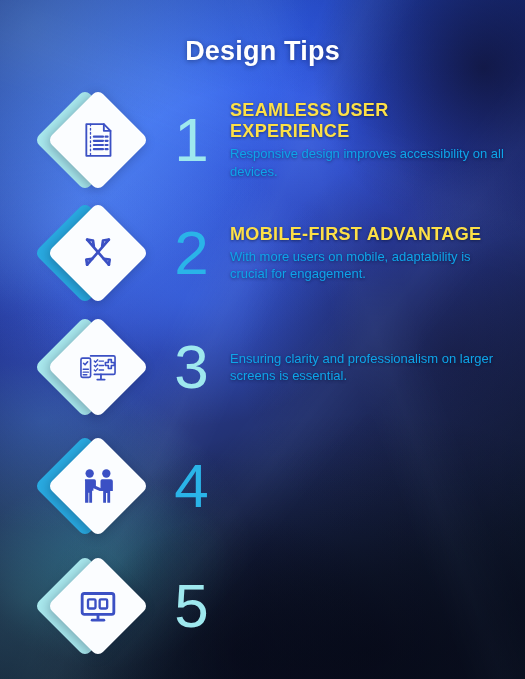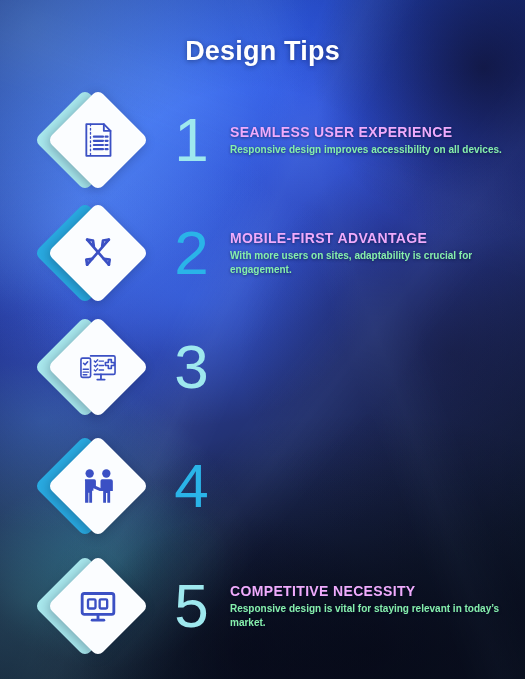--- a/index.html
+++ b/index.html
@@ -152,31 +152,31 @@
     letter-spacing: -1px;
   }
 
   
   .tip-text {
     flex: 1 1 auto;
     margin-left: 10px;
     padding-right: 16px;
   }
   .tip-heading {
-    color: #f0abfc;
-    font-size: 14px;
+    color: #fde047;
+    font-size: 18px;
     font-weight: bold;
     letter-spacing: 0.35px;
     margin-bottom: 3px;
     text-shadow: 0 1px 3px rgba(5,14,44,0.55);
   }
   .tip-body {
-    color: #86efac;
-    font-size: 10px;
-    font-weight: bold;
+    color: #0ea5e9;
+    font-size: 13px;
+    font-weight: normal;
     line-height: 1.33;
     text-shadow: 0 1px 3px rgba(5,14,44,0.55);
   }
 </style>
 </head>
 <body>
 
 <div id="infographic">
 
   <div class="bg-layer bg-base"></div>
@@ -223,21 +223,21 @@
             <path d="M37 8 L11 38"></path>
             <path d="M37 8 L30 9 L29 16"></path>
             <path d="M17 31 L10 32 L11 38"></path>
             <path d="M33 12 L35.5 10" stroke-width="2.2"></path>
           </svg>
         </div>
       </div>
       <div class="tip-number" style="color: rgb(42, 180, 232);">2</div>
       <div class="tip-text">
         <div class="tip-heading">MOBILE-FIRST ADVANTAGE</div>
-        <div class="tip-body">With more users on sites, adaptability is crucial for engagement.</div>
+        <div class="tip-body">With more users on mobile, adaptability is crucial for engagement.</div>
       </div>
     </div>
 
     <div class="tip-row" data-row="2">
       <div class="badge">
         <div class="diamond-back" style="background: rgb(169, 233, 238);"></div>
         <div class="diamond-front" style="background: rgb(251, 253, 255);"></div>
         <div class="icon-wrap">
           <svg viewBox="0 0 54 48" fill="none" stroke="#3b50c4" stroke-width="2.2" stroke-linecap="round" stroke-linejoin="round">
             <rect x="4" y="12" width="13" height="26" rx="2.2"></rect>
@@ -246,20 +246,21 @@
             <path d="M17 9 H48 a2 2 0 0 1 2 2 V32 a2 2 0 0 1 -2 2 H22"></path>
             <path d="M31 34 V40 M26 41 h10" stroke-width="2.4"></path>
             <path d="M22 16 l1.6 1.6 l3 -3.4 M22 22 l1.6 1.6 l3 -3.4 M22 28 l1.6 1.6 l3 -3.4" stroke-width="1.8"></path>
             <path d="M28.5 16 h6 M28.5 22 h6 M28.5 28 h6" stroke-width="1.8"></path>
             <path d="M41 14 h4 v4 h4 v4 h-4 v4 h-4 v-4 h-4 v-4 h4 Z"></path>
           </svg>
         </div>
       </div>
       <div class="tip-number" style="color: rgb(158, 232, 238);">3</div>
       <div class="tip-text">
+        <div class="tip-body">Ensuring clarity and professionalism on larger screens is essential.</div>
       </div>
     </div>
 
     <div class="tip-row" data-row="3">
       <div class="badge">
         <div class="diamond-back" style="background: rgb(41, 171, 226);"></div>
         <div class="diamond-front" style="background: rgb(251, 253, 255);"></div>
         <div class="icon-wrap">
           <svg viewBox="0 0 48 48" fill="#3b50c4">
             <circle cx="14" cy="9" r="5"></circle>
@@ -280,20 +281,16 @@
           <svg viewBox="0 0 48 48" fill="none" stroke="#3b50c4" stroke-width="3.4" stroke-linecap="round" stroke-linejoin="round">
             <rect x="5" y="9" width="38" height="25" rx="2.6"></rect>
             <rect x="12" y="16" width="9" height="11" rx="1.4" stroke-width="2.8"></rect>
             <rect x="26" y="16" width="9" height="11" rx="1.4" stroke-width="2.8"></rect>
             <path d="M24 34 V40"></path>
             <path d="M17 41 h14"></path>
           </svg>
         </div>
       </div>
       <div class="tip-number" style="color: rgb(158, 232, 238);">5</div>
-      <div class="tip-text">
-        <div class="tip-heading">COMPETITIVE NECESSITY</div>
-        <div class="tip-body">Responsive design is vital for staying relevant in today’s market.</div>
-      </div>
     </div>
 
   </div>
 </div>
 
 </body></html>

